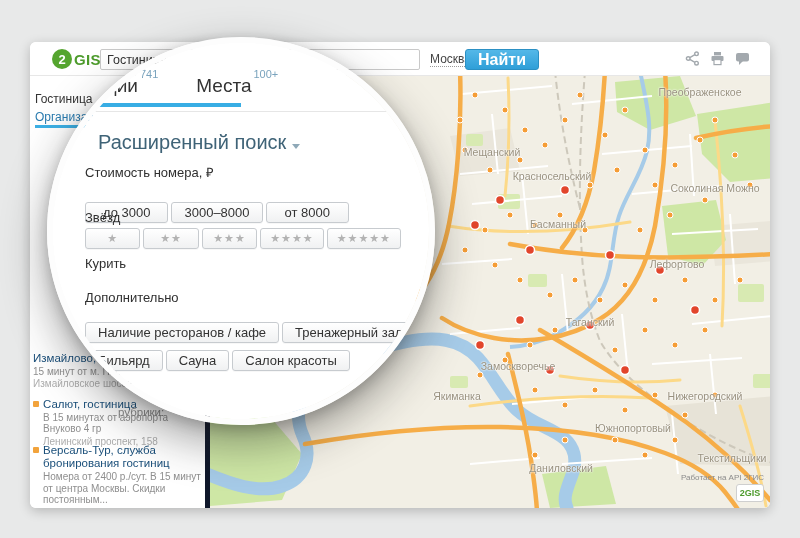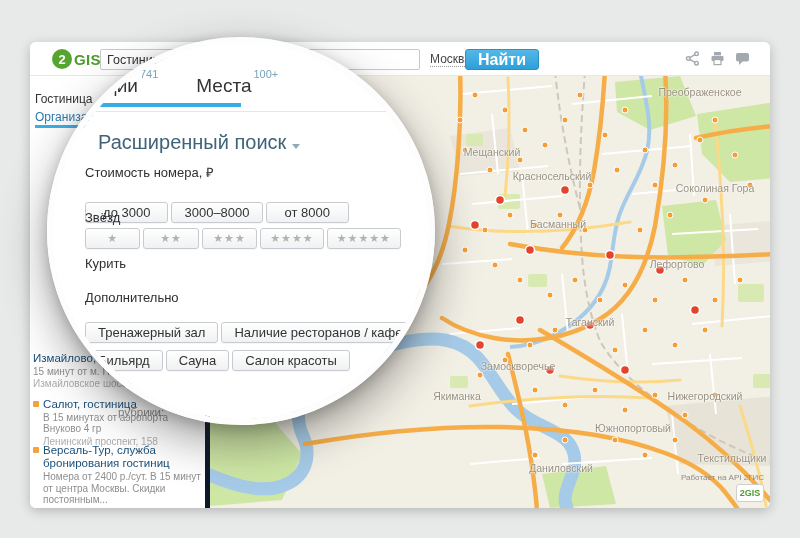--- a/index.html
+++ b/index.html
@@ -300,21 +300,21 @@
             <circle cx="270" cy="269" r="4.5" fill="#e2452c" stroke="#fff" stroke-width="1.5"></circle>
             <circle cx="340" cy="294" r="4.5" fill="#e2452c" stroke="#fff" stroke-width="1.5"></circle>
             <circle cx="415" cy="294" r="4.5" fill="#e2452c" stroke="#fff" stroke-width="1.5"></circle>
             <circle cx="485" cy="234" r="4.5" fill="#e2452c" stroke="#fff" stroke-width="1.5"></circle>
           </g>
       </svg>
       <div>
           <div class="district-label" style="left: 490px; top: 16px;">Преображенское</div>
           <div class="district-label" style="left: 282px; top: 76px;">Мещанский</div>
           <div class="district-label" style="left: 342px; top: 100px;">Красносельский</div>
-          <div class="district-label" style="left: 505px; top: 112px;">Соколиная Гора</div>
+          <div class="district-label" style="left: 505px; top: 112px;">Соколиная Можно</div>
           <div class="district-label" style="left: 348px; top: 148px;">Басманный</div>
           <div class="district-label" style="left: 467px; top: 188px;">Лефортово</div>
           <div class="district-label" style="left: 380px; top: 246px;">Таганский</div>
           <div class="district-label" style="left: 308px; top: 290px;">Замоскворечье</div>
           <div class="district-label" style="left: 247px; top: 320px;">Якиманка</div>
           <div class="district-label" style="left: 495px; top: 320px;">Нижегородский</div>
           <div class="district-label" style="left: 423px; top: 352px;">Южнопортовый</div>
           <div class="district-label" style="left: 351px; top: 392px;">Даниловский</div>
           <div class="district-label" style="left: 522px; top: 382px;">Текстильщики</div>
         </div>
@@ -356,22 +356,22 @@
         <button class="btn star grow">★★</button>
         <button class="btn star grow">★★★</button>
         <button class="btn star grow">★★★★</button>
         <button class="btn star grow">★★★★★</button>
       </div>
 
       <div class="mag-label" style="left:32px; top:213px;">Курить</div>
 
       <div class="mag-label" style="left:32px; top:247px;">Дополнительно</div>
       <div class="mag-row" style="left:32px; top:279px;">
+        <button class="btn">Наличие ресторанов / кафе</button>
         <button class="btn">Тренажерный зал</button>
-        <button class="btn">Наличие ресторанов / кафе</button>
       </div>
       <div class="mag-row" style="left:32px; top:307px;">
         <button class="btn">Бильярд</button>
         <button class="btn">Сауна</button>
         <button class="btn">Салон красоты</button>
       </div>
 
     </div>
   </div>
 </div>

